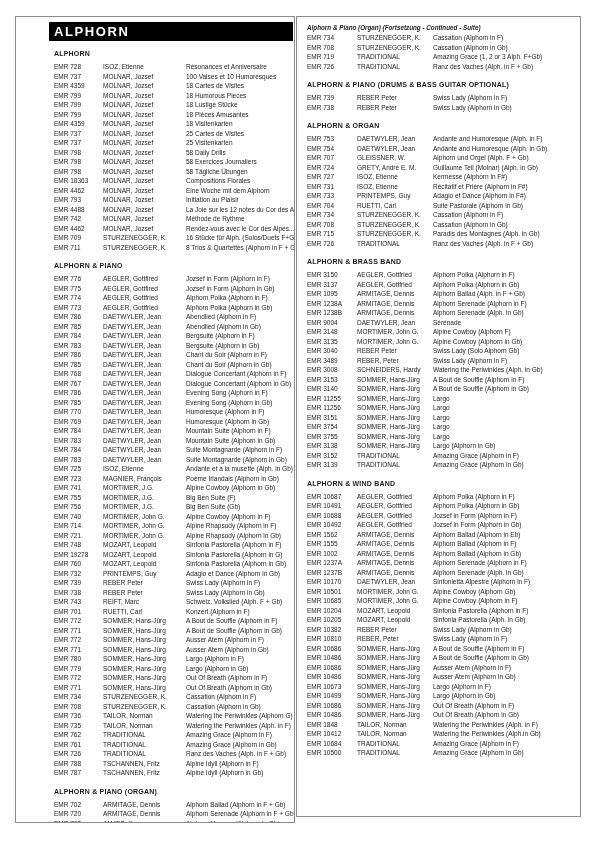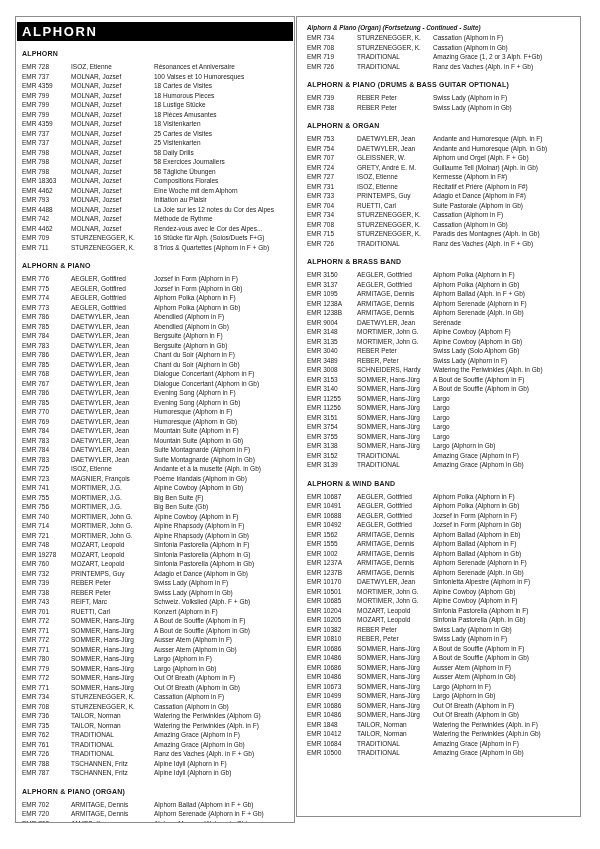--- a/index.html
+++ b/index.html
@@ -11,21 +11,21 @@
     color:#1c1c1c;
     -webkit-font-smoothing:antialiased;
   }
   .col {
     position:absolute; top:16px;
     background:#fff;
     border:1px solid #8c8c8c;
     box-sizing:border-box;
     overflow:hidden;
   }
-  #col-left  { left:15px;  width:280px; height:807px; }
+  #col-left  { left:15px;  width:280px; height:807px;padding-left:32px; }
   #col-right { left:296px; width:285px; height:801px; }
 
   .title-bar {
     margin:5px 1px 0 1px;
     height:19px;
     background:#000;
     color:#fff;
     font-weight:bold;
     font-size:13px;
     line-height:19px;

